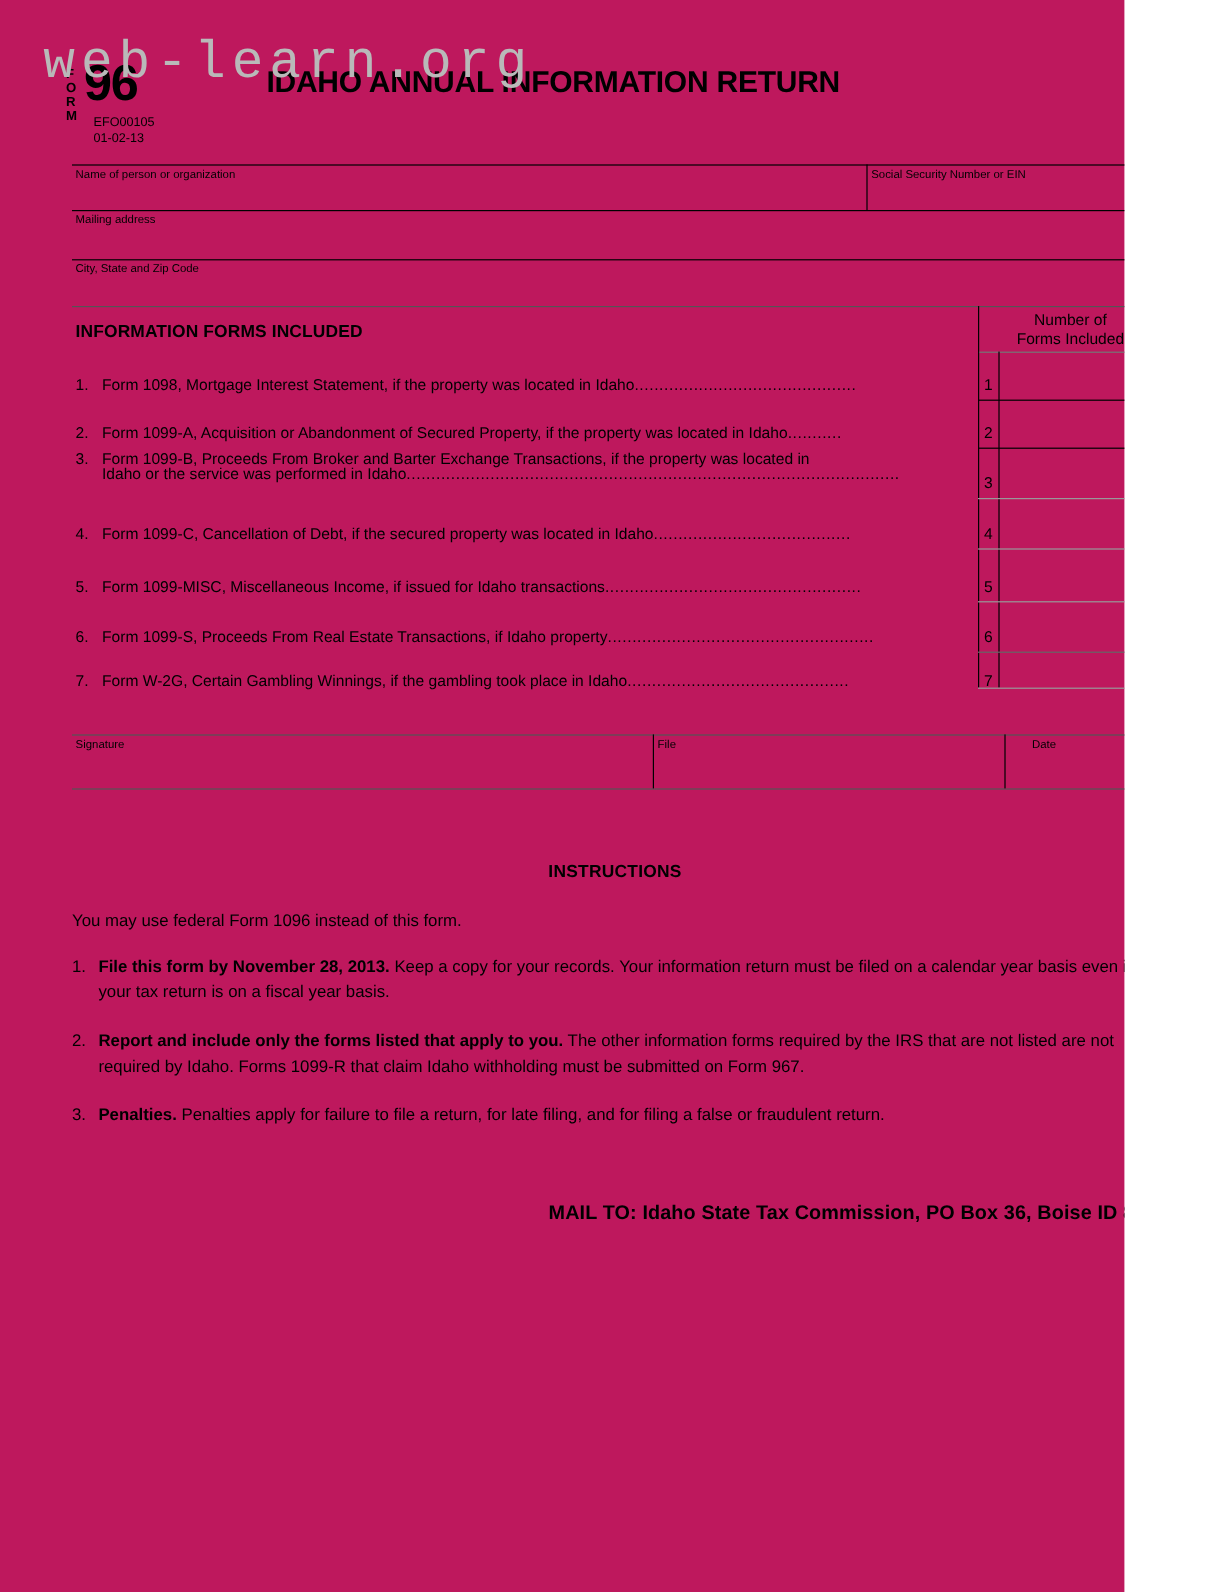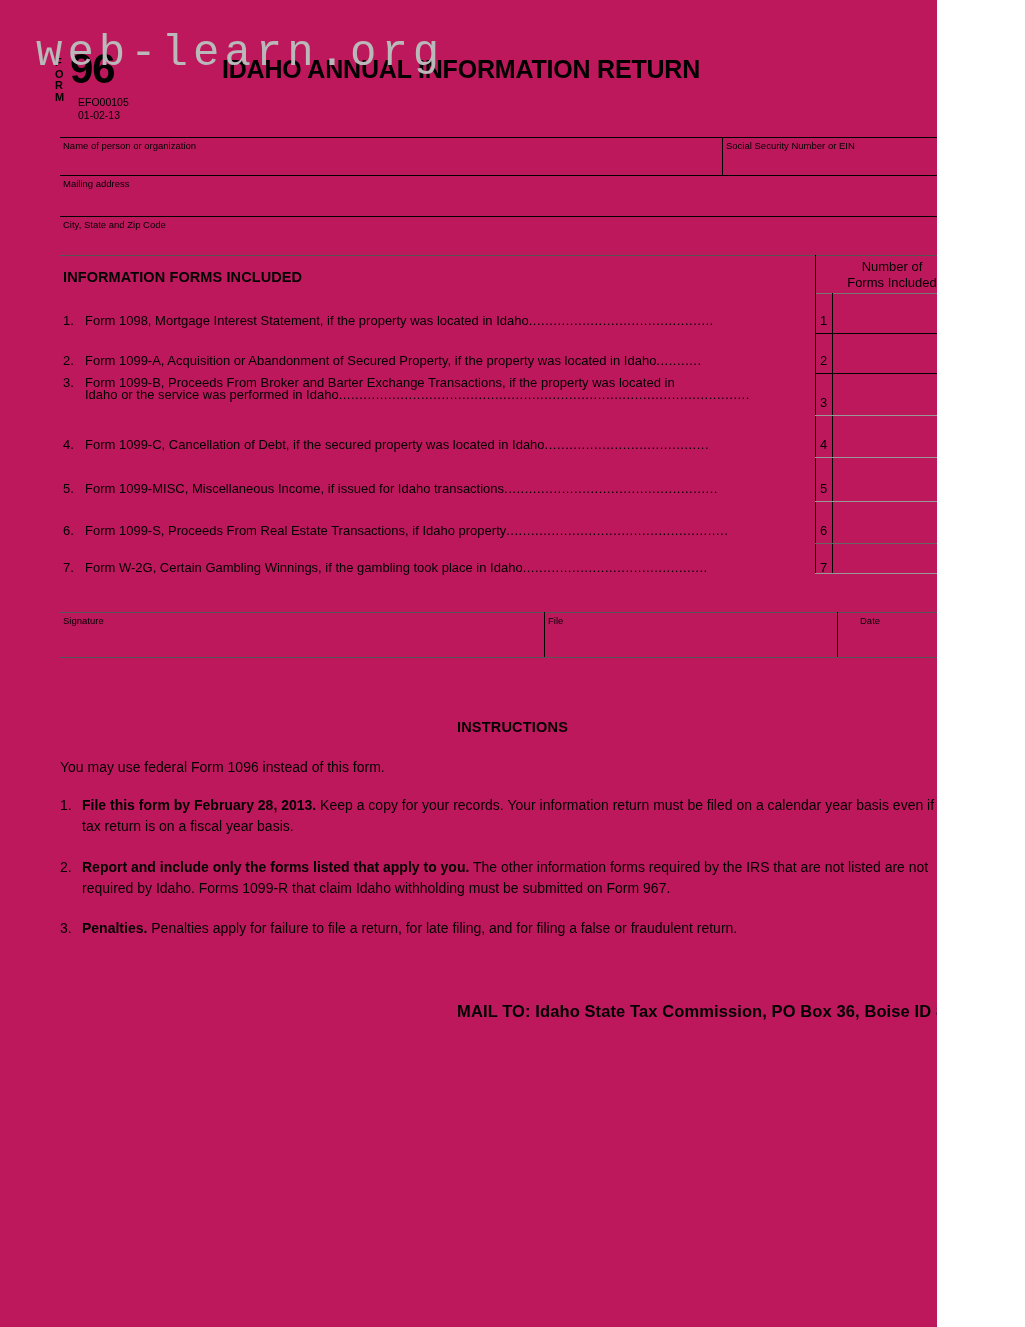--- a/index.html
+++ b/index.html
@@ -425,21 +425,21 @@
     <div class="sig-lbl l1">Signature</div>
     <div class="sig-lbl l2">File</div>
     <div class="sig-lbl l3">Date</div>
   </div>
 
   <div class="instr-title">INSTRUCTIONS</div>
   <div class="instr-lead">You may use federal Form 1096 instead of this form.</div>
 
   <div class="instr-item i1">
     <span class="inum">1.</span>
-    <span class="itext"><b>File this form by February 28, 2013.</b><span>  Keep a copy for your records.  Your information return must be filed on a calendar year basis even if your tax return is on a fiscal year basis.</span></span>
+    <span class="itext"><b>File this form by November 28, 2013.</b><span>  Keep a copy for your records.  Your information return must be filed on a calendar year basis even if your tax return is on a fiscal year basis.</span></span>
   </div>
 
   <div class="instr-item i2">
     <span class="inum">2.</span>
     <span class="itext"><b>Report and include only the forms listed that apply to you.</b><span>  The other information forms required by the IRS that are not listed are not required by Idaho.  Forms 1099-R that claim Idaho withholding must be submitted on Form 967.</span></span>
   </div>
 
   <div class="instr-item i3">
     <span class="inum">3.</span>
     <span class="itext"><b>Penalties.</b><span>  Penalties apply for failure to file a return, for late filing, and for filing a false or fraudulent return.</span></span>

